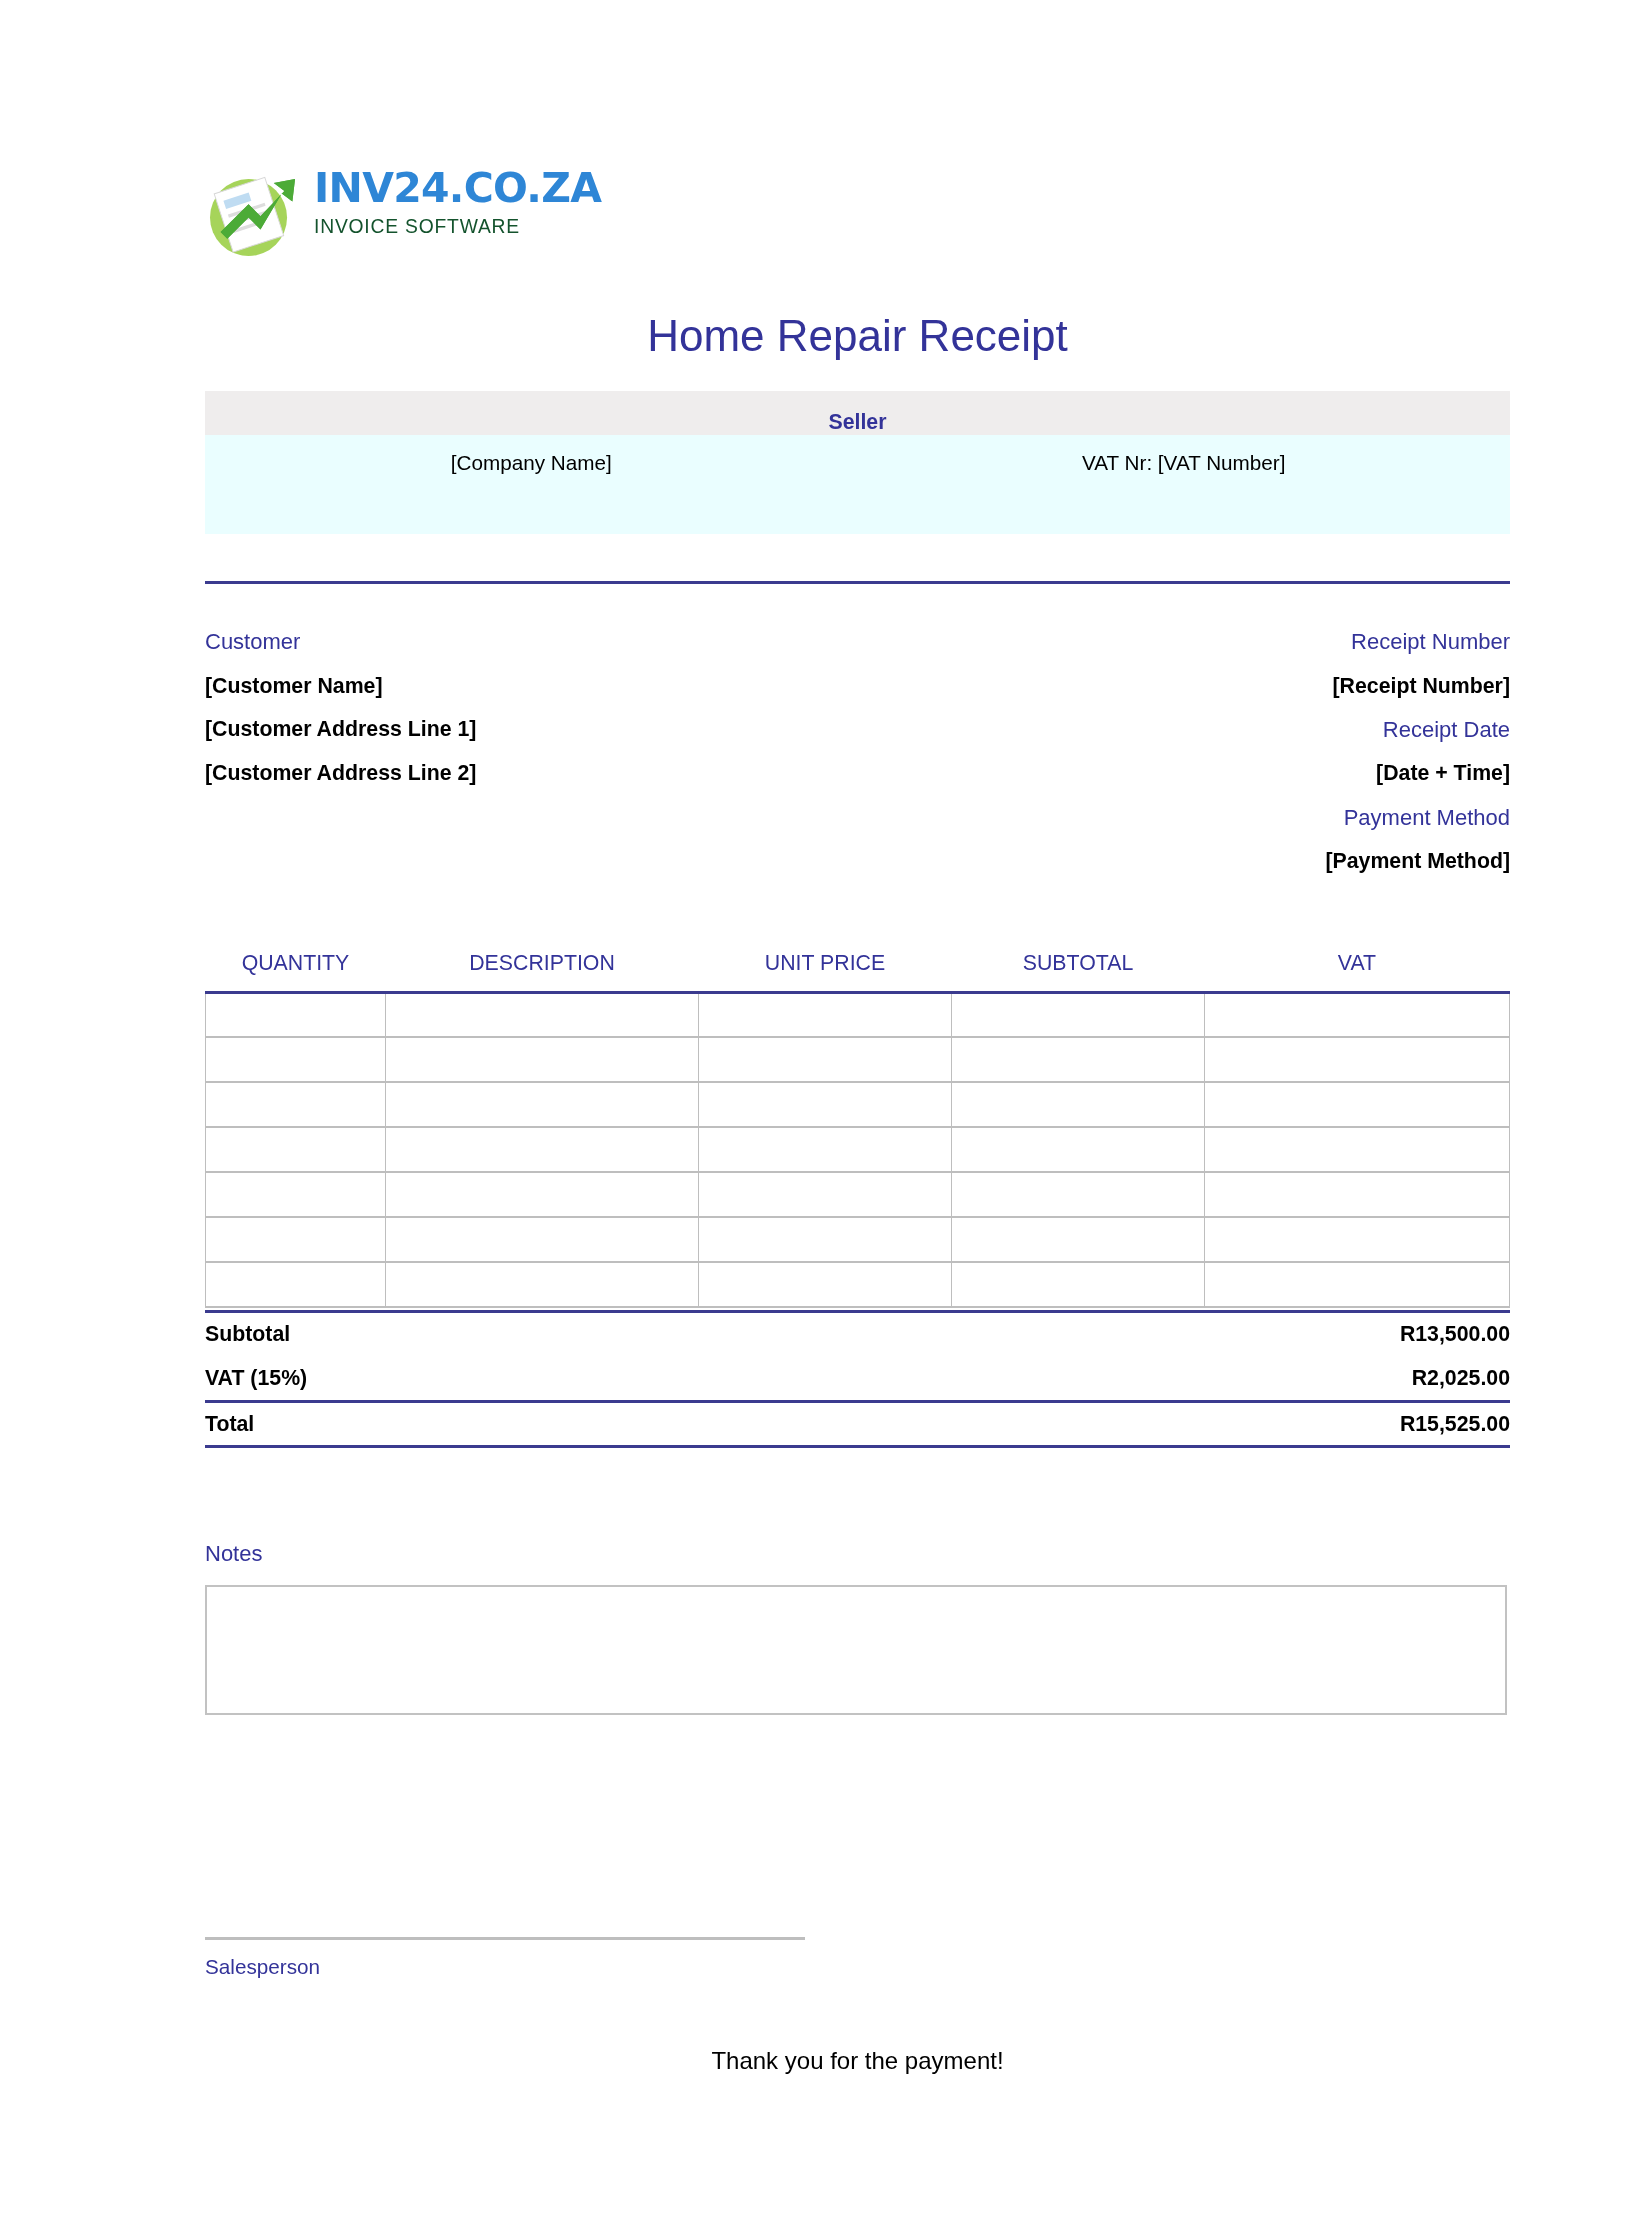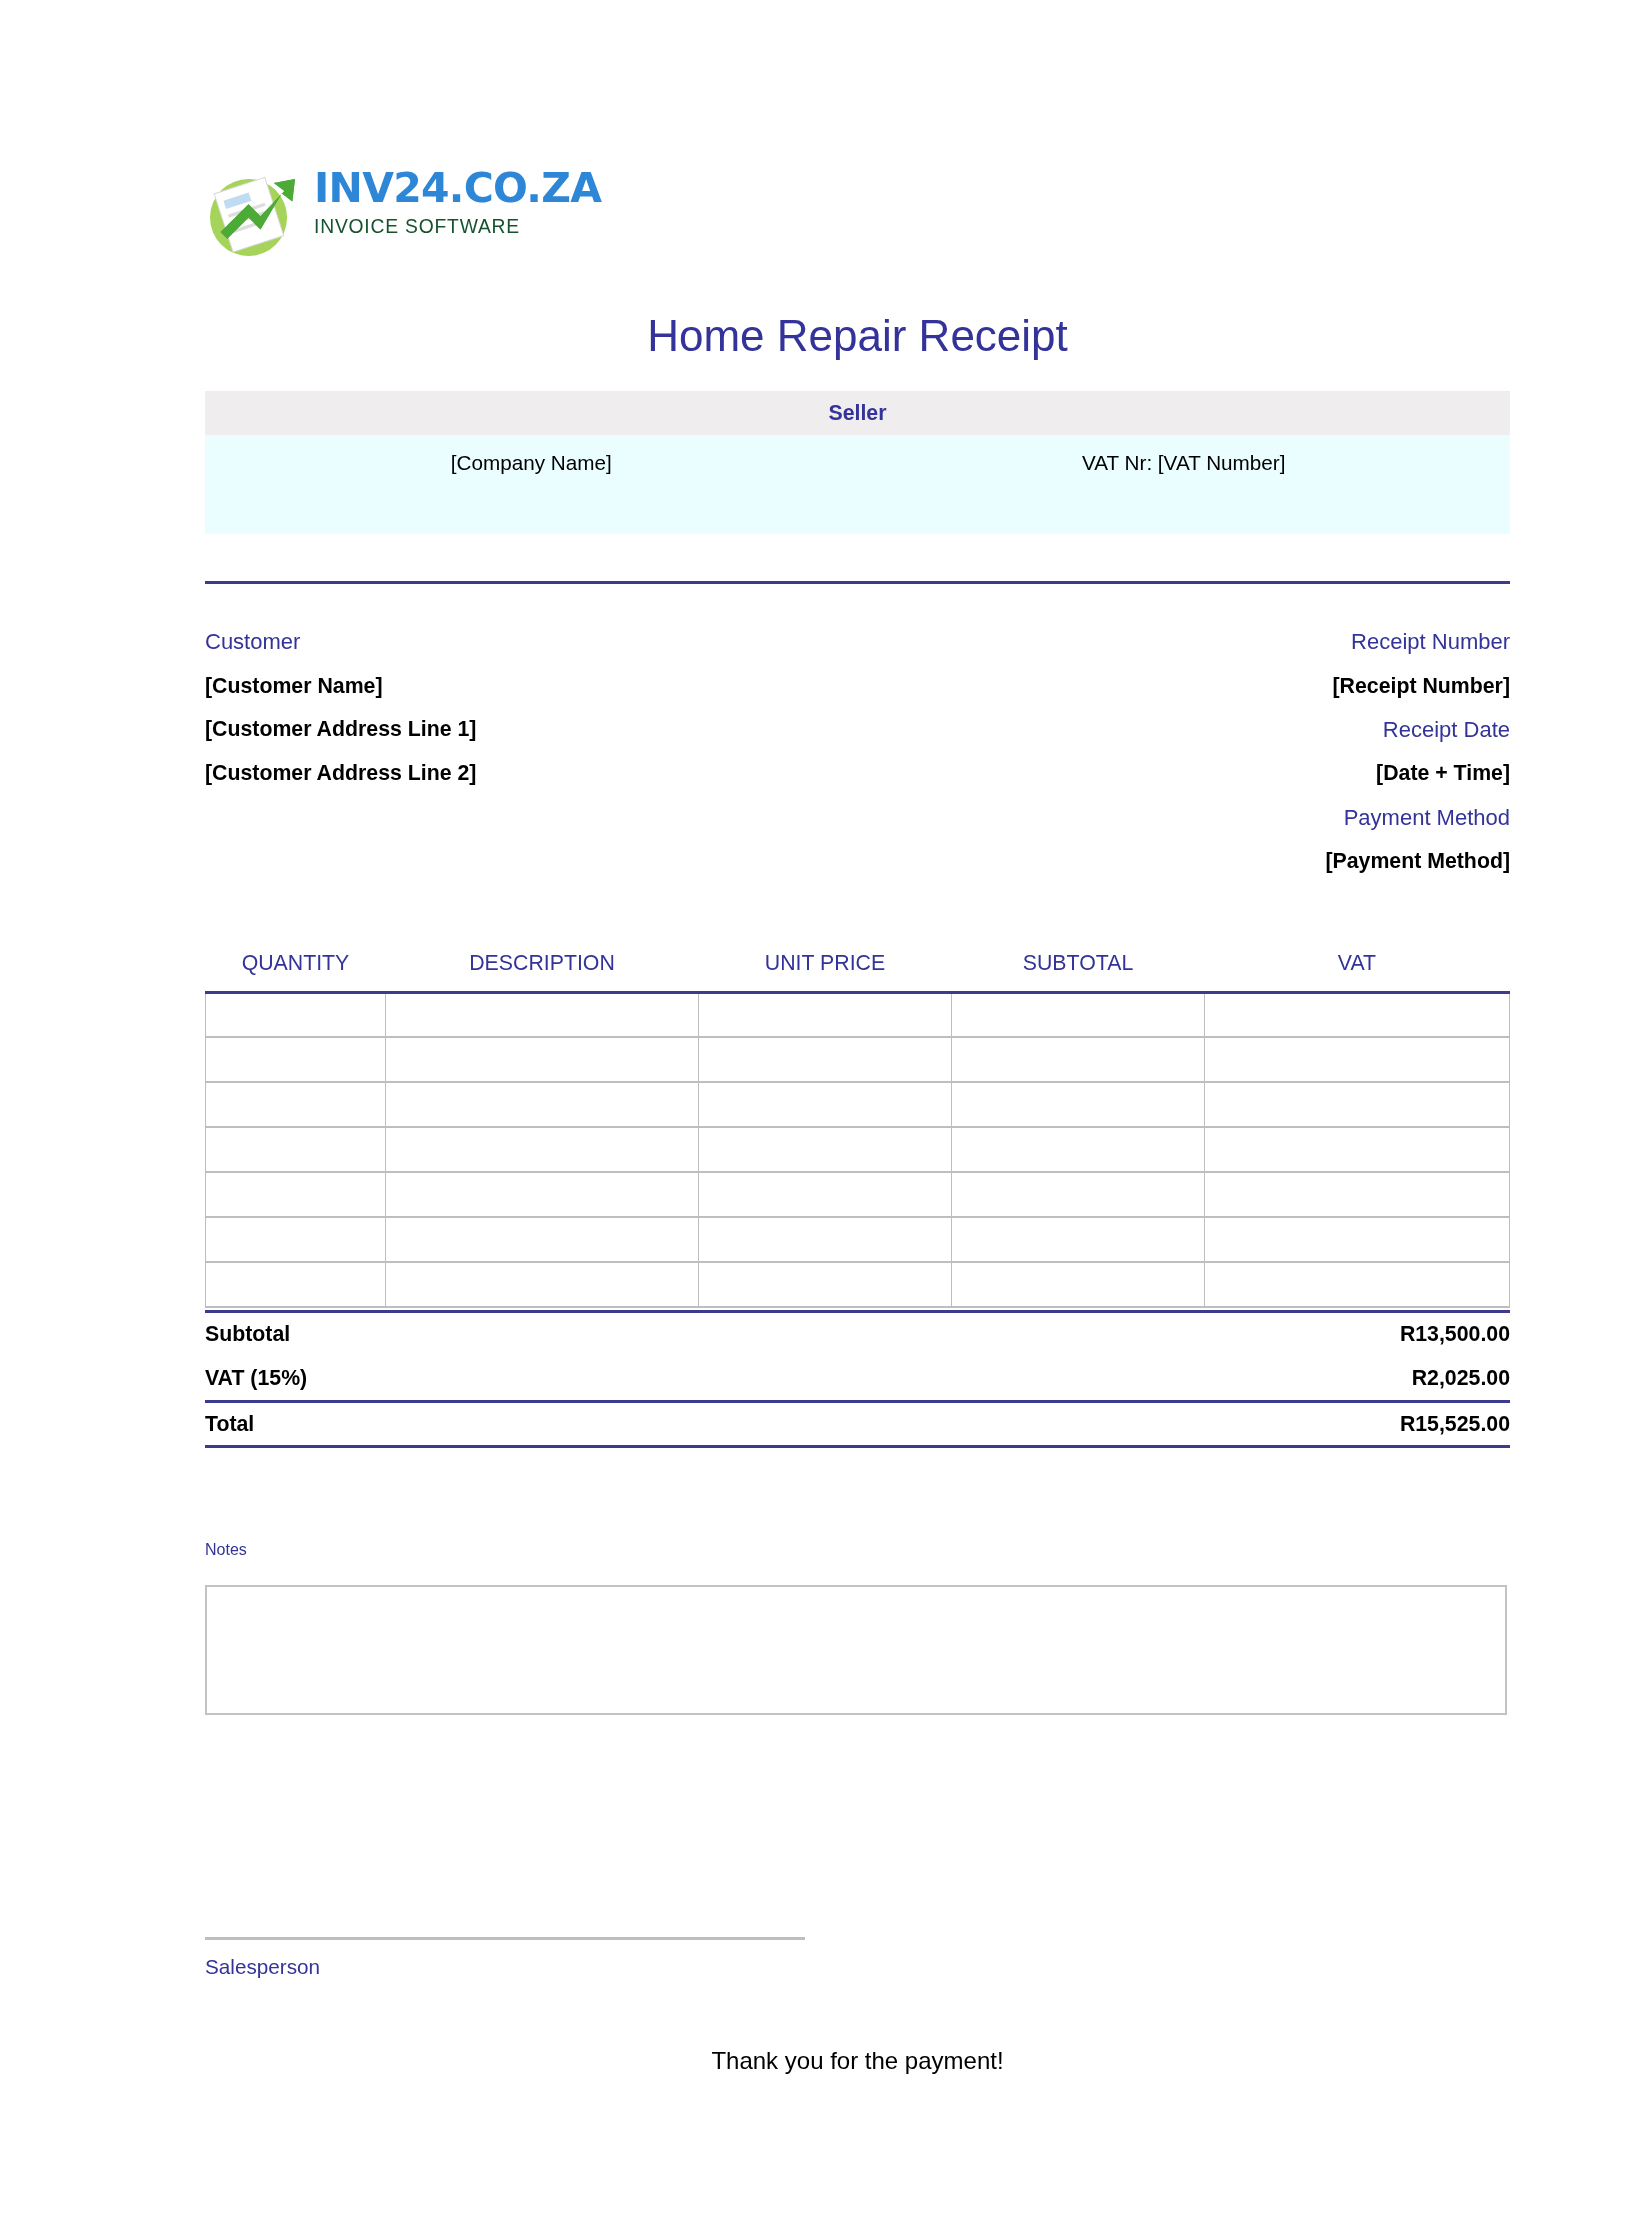--- a/index.html
+++ b/index.html
@@ -77,21 +77,21 @@
 
   
   .seller-header {
     position: absolute;
     left: 205px;
     top: 387px;
     width: 1305px;
     height: 44px;
     background: #EFEDED;
     display: flex;
-    align-items: center;
+    align-items: flex-end;
     justify-content: center;
   }
   .seller-header-label {
     font-size: 21.3px;
     font-weight: bold;
     color: #333399;
   }
   .seller-body {
     position: absolute;
     left: 205px;
@@ -223,21 +223,21 @@
   .totals td.amt { text-align: right; }
   .totals tr.top-rule td { border-top: 3.3px solid #3B3B8F; }
   .totals tr.mid-rule td { border-top: 3.3px solid #3B3B8F; }
   .totals tr.bot-rule td { border-bottom: 3.3px solid #3B3B8F; }
 
   
   .notes-label {
     position: absolute;
     left: 205px;
     top: 1537px;
-    font-size: 16px;
+    font-size: 22px;
     color: #333399;
   }
   .notes-box {
     position: absolute;
     left: 205px;
     top: 1581px;
     width: 1302px;
     height: 130px;
     border: 2px solid #C2C2C2;
     background: #ffffff;

